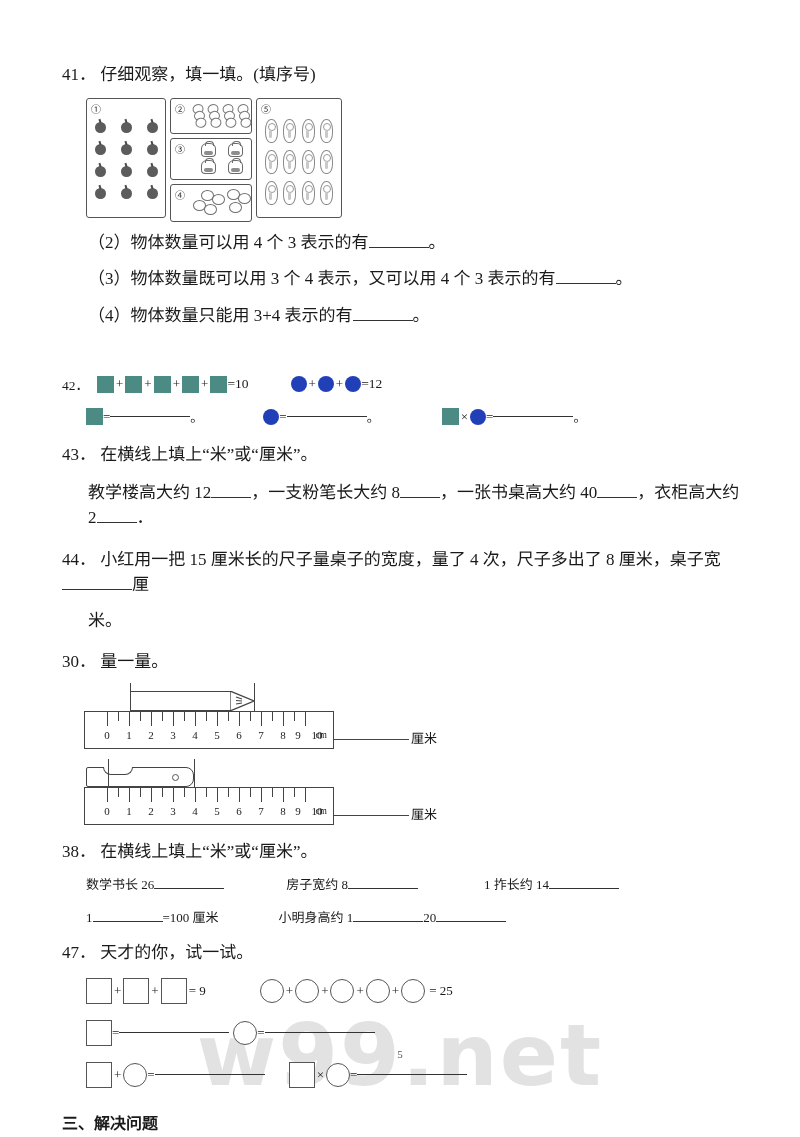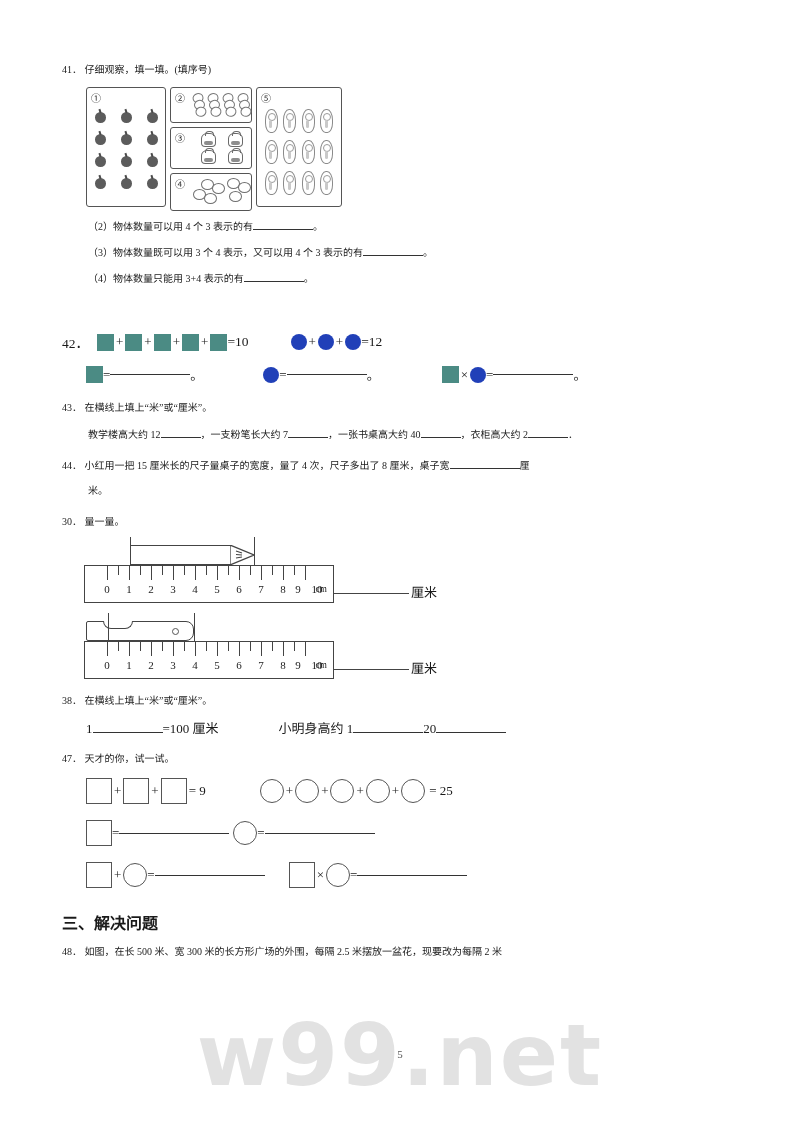--- a/index.html
+++ b/index.html
@@ -37,21 +37,21 @@
     z-index: 0;
     pointer-events: none;
     user-select: none;
   }
   .content {
     position: relative;
     z-index: 2;
     padding: 62px 60px 0 62px;
   }
   .qline {
-    font-size: 10px;
+    font-size: 17px;
     line-height: 1.5;
     margin: 0;
   }
   .qnum {
     font-family: "Liberation Serif", serif;
     font-weight: normal;
   }
   .indent {
     padding-left: 26px;
   }
@@ -558,21 +558,21 @@
           <span class="blank b80"></span>
           <span>。</span>
       </span>
     </div>
 
     <div class="qline" style="margin-top:16px;">
       <span class="qnum">43．</span>
       <span>在横线上填上“米”或“厘米”。</span>
     </div>
     <div class="qline indent" style="margin-top:12px;">
-      <span>教学楼高大约 12</span><span class="blank b40"></span><span>，</span><span>一支粉笔长大约 7</span><span class="blank b40"></span><span>，</span><span>一张书桌高大约 40</span><span class="blank b40"></span><span>，</span><span>衣柜高大约 2</span><span class="blank b40"></span><span>．</span>
+      <span>教学楼高大约 12</span><span class="blank b40"></span><span>，</span><span>一支粉笔长大约 8</span><span class="blank b40"></span><span>，</span><span>一张书桌高大约 40</span><span class="blank b40"></span><span>，</span><span>衣柜高大约 2</span><span class="blank b40"></span><span>．</span>
     </div>
 
     <div class="qline" style="margin-top:16px;">
       <span class="qnum">44．</span>
       <span>小红用一把 15 厘米长的尺子量桌子的宽度，量了 4 次，尺子多出了 8 厘米，桌子宽</span><span class="blank b70"></span><span>厘</span>
     </div>
     <div class="qline indent" style="margin-top:10px;">米。</div>
 
     <div class="qline" style="margin-top:16px;">
       <span class="qnum">30．</span>
@@ -679,20 +679,36 @@
     </div>
 
     <div class="qline" style="margin-top:14px;">
       <span class="qnum">38．</span>
       <span>在横线上填上“米”或“厘米”。</span>
     </div>
 
     <div class="q46grid">
       <div class="q46line">
         <span class="q46cell">
+            <span>数学书长 26</span>
+            <span class="blank b70"></span>
+          </span>
+        <span style="display:inline-block;width:62px;"></span>
+        <span class="q46cell">
+            <span>房子宽约 8</span>
+            <span class="blank b70"></span>
+          </span>
+        <span style="display:inline-block;width:66px;"></span>
+        <span class="q46cell">
+            <span>1 拃长约 14</span>
+            <span class="blank b70"></span>
+          </span>
+      </div>
+      <div class="q46line">
+        <span class="q46cell">
             <span>1</span>
             <span class="blank b70"></span>
             <span>=100 厘米</span>
           </span>
         <span style="display:inline-block;width:60px;"></span>
         <span class="q46cell">
             <span>小明身高约 1</span>
             <span class="blank b70"></span>
             <span>20</span>
             <span class="blank b70"></span>

